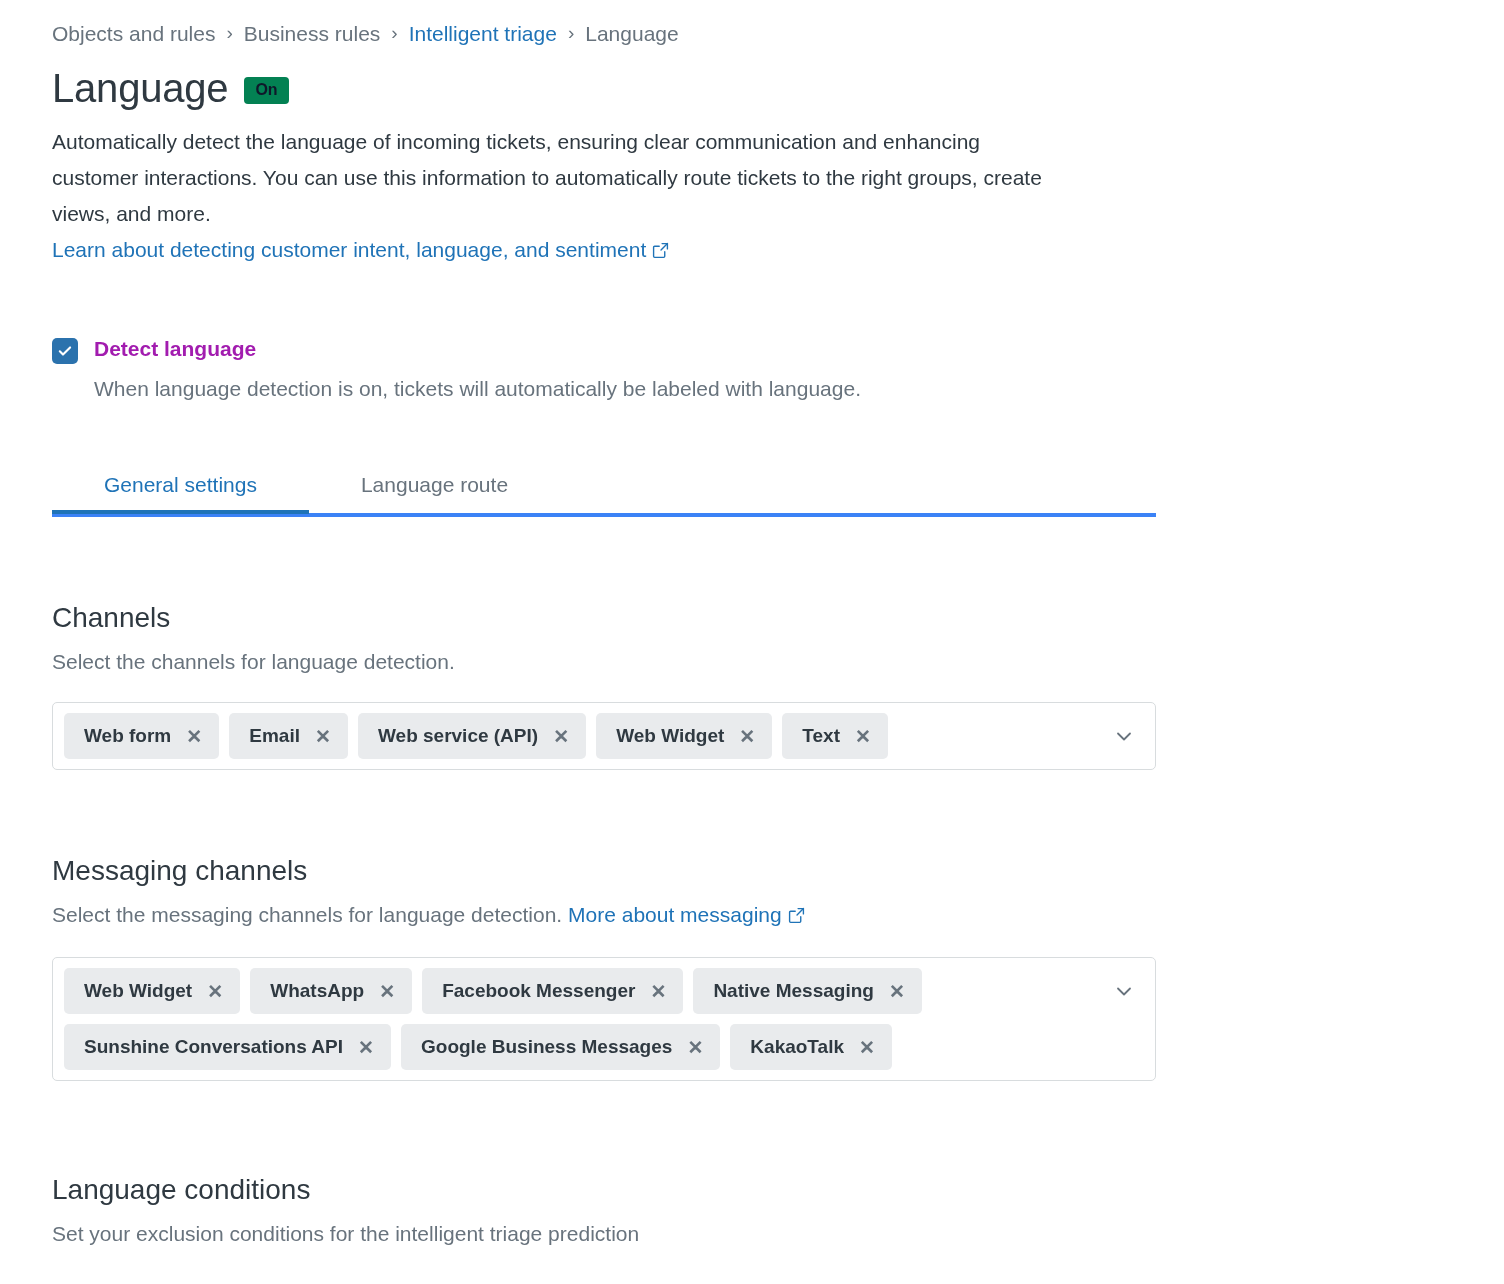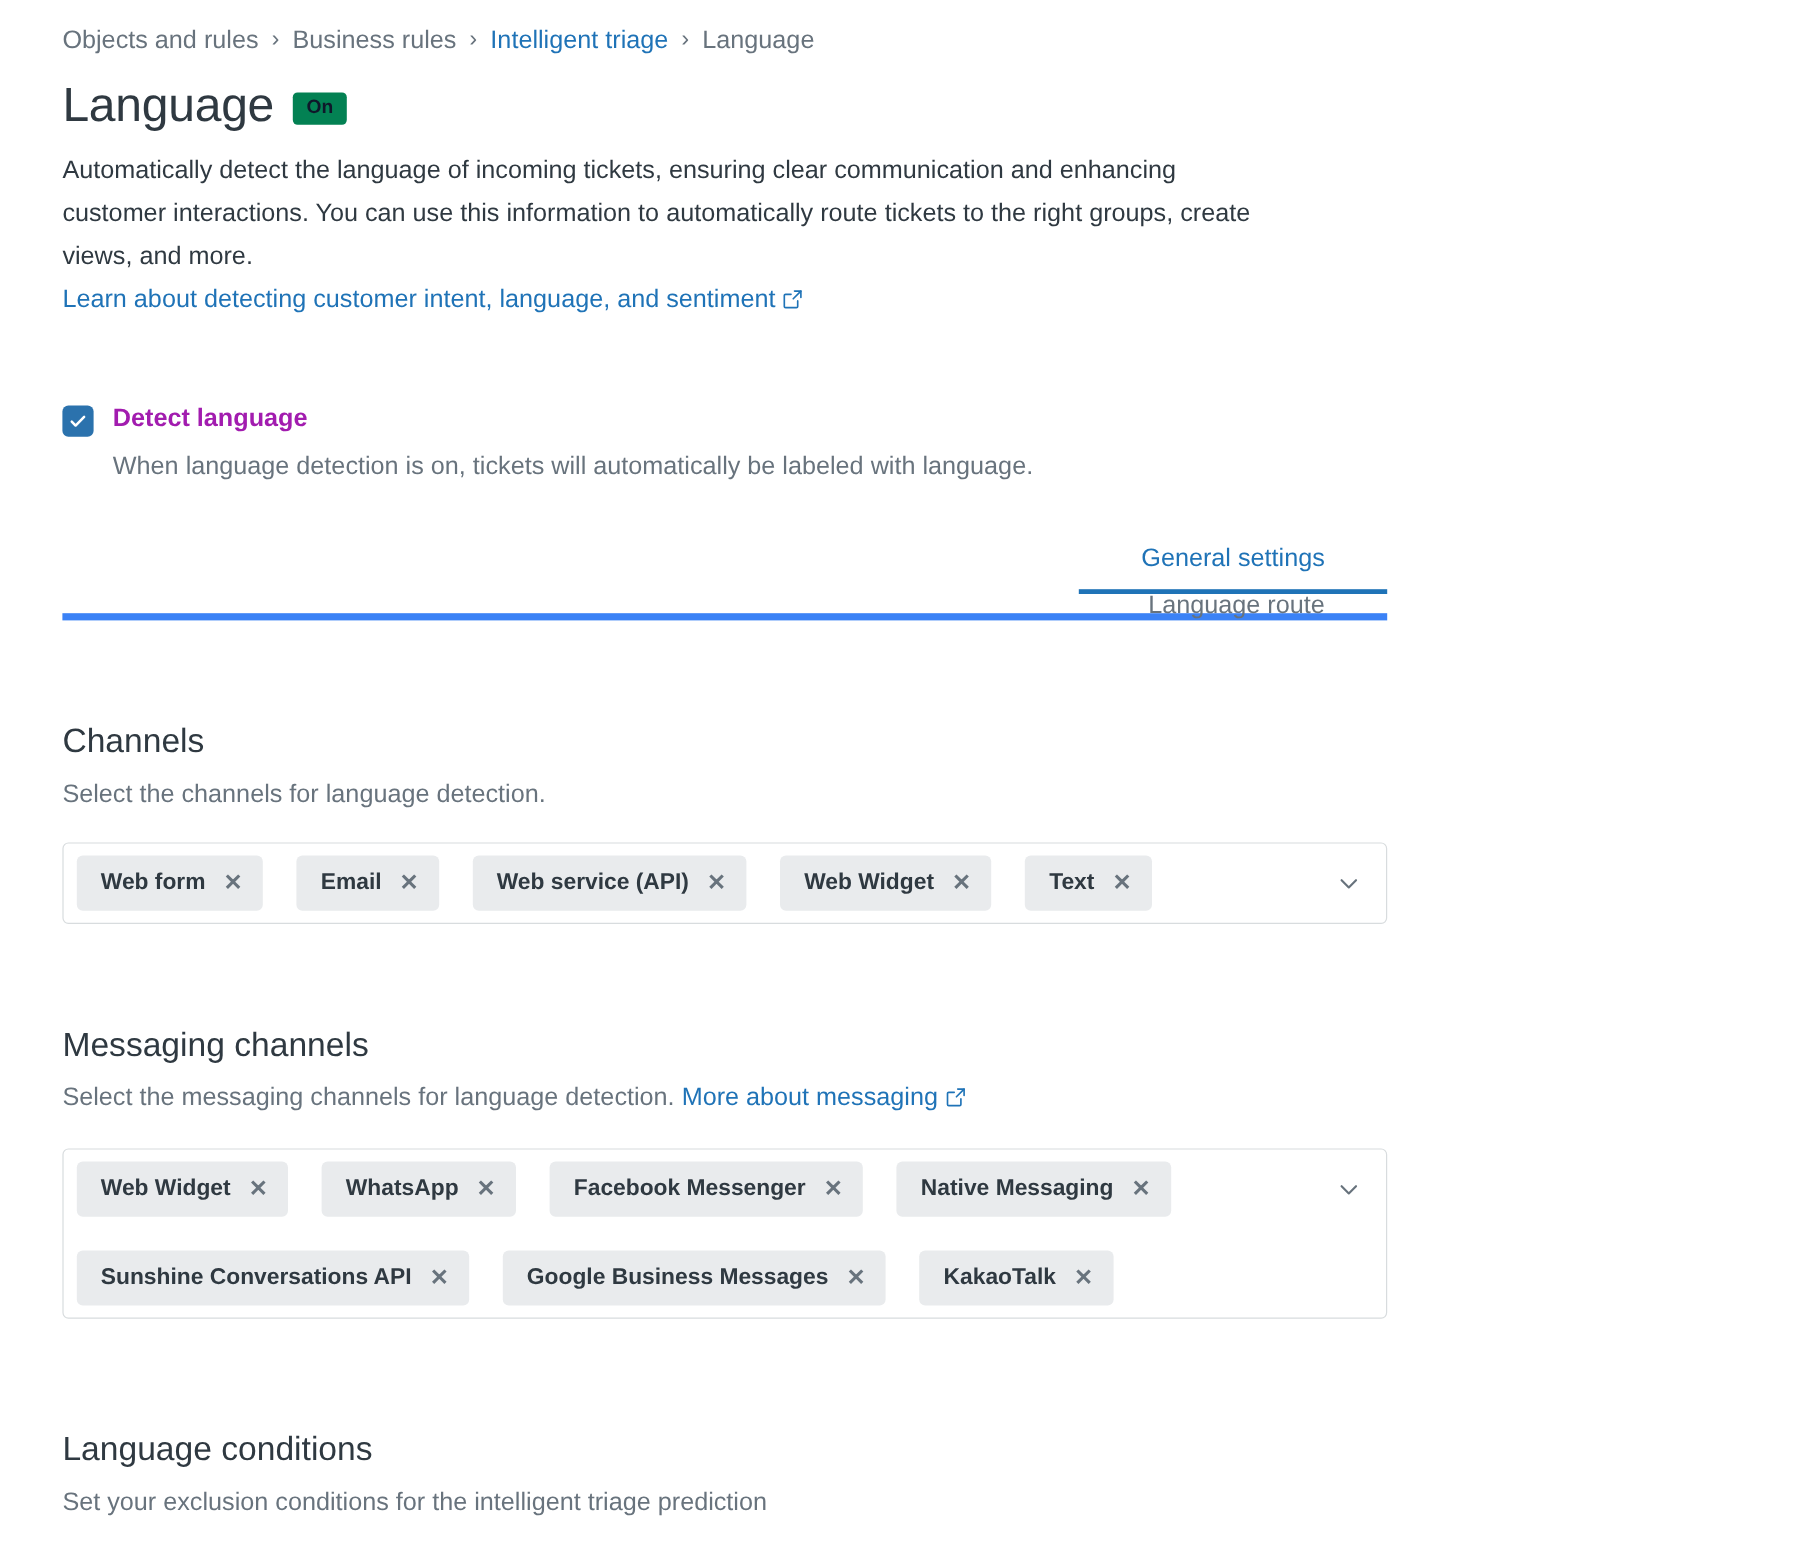--- a/index.html
+++ b/index.html
@@ -129,23 +129,22 @@
     color: #68737d;
     margin-top: 12px;
     line-height: 1.4;
   }
 
   
   .tabs {
     margin-top: 52px;
     display: flex;
     align-items: flex-end;
-    border-bottom: 6px solid #3b82f6;
+    border-bottom: 4px solid #3b82f6;
     height: 62px;
-    flex-direction: column;
   }
   .tab {
     font-size: 21px;
     color: #68737d;
     padding: 0 52px 18px;
     cursor: pointer;
     position: relative;
     line-height: 1;
   }
   .tab.active {
@@ -182,21 +181,21 @@
   .multiselect {
     margin-top: 26px;
     border: 1px solid #d8dcde;
     border-radius: 5px;
     background: #ffffff;
     padding: 10px 32px 10px 11px;
     position: relative;
     min-height: 66px;
     display: flex;
     flex-wrap: wrap;
-    gap: 28px;
+    gap: 10px;
     align-items: flex-start;
     cursor: text;
   }
   .chip {
     display: inline-flex;
     align-items: center;
     background: #e9ebed;
     border-radius: 5px;
     height: 46px;
     padding: 0 16px 0 20px;

